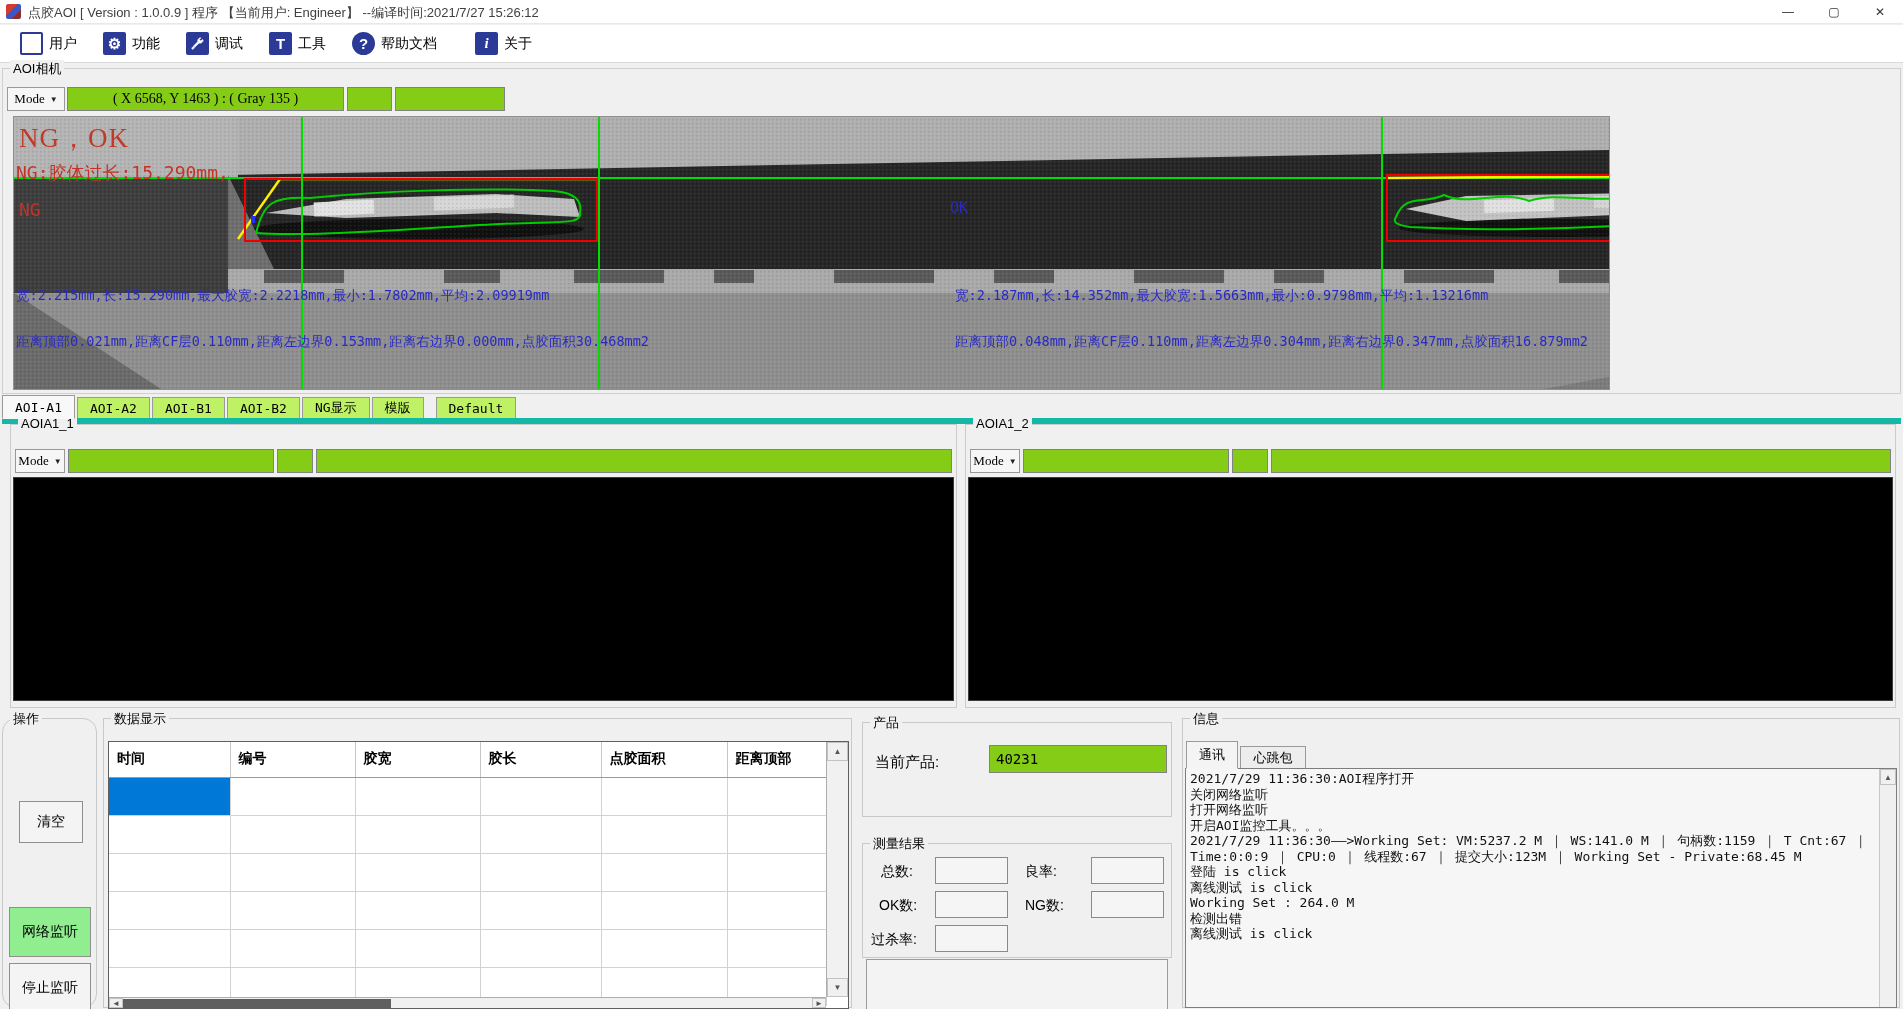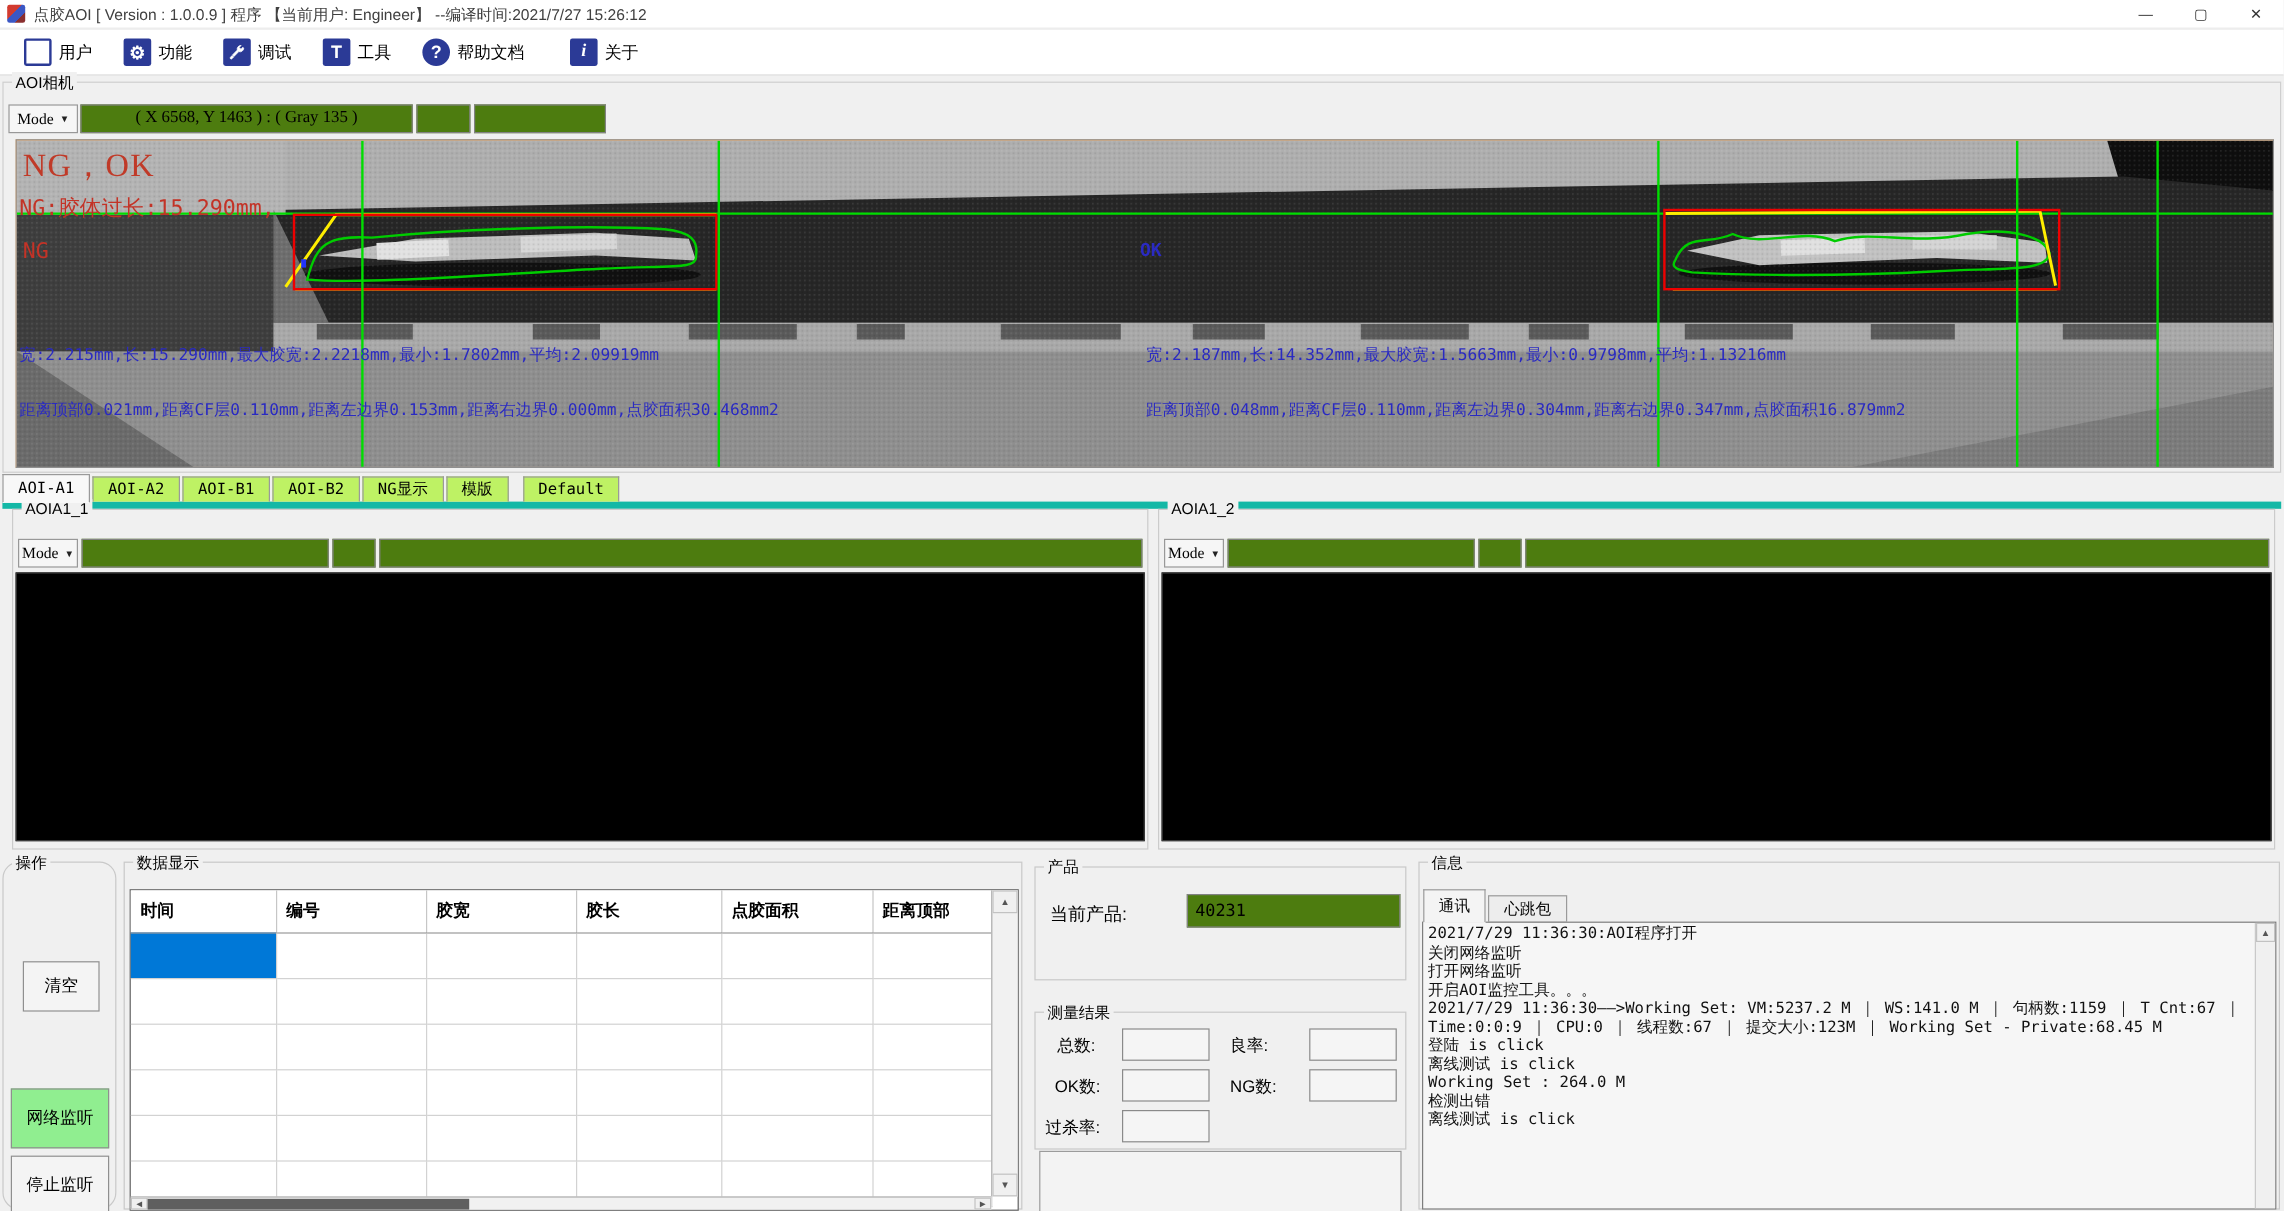--- a/index.html
+++ b/index.html
@@ -25,26 +25,26 @@
   .tlabel { font-size:14px; }
 
   
   .grp { position:absolute; border:1px solid #c9c9c9; }
   .glabel { position:absolute; top:-9px; left:7px; background:#f0f0f0; padding:0 3px; font-size:13px; white-space:nowrap; }
 
   
   .modebtn { position:absolute; height:24px; border:1px solid #989898; background:#f6f6f6; display:flex; align-items:center;
     justify-content:center; gap:5px; font-size:13px; font-family:"Liberation Serif",serif; }
   .modebtn .arr { font-size:8px; color:#222; }
-  .tb { position:absolute; height:24px; background:#4d7c0f; border:1px solid #828282; font-size:13px; }
+  .tb { position:absolute; height:24px; background:#84cc16; border:1px solid #828282; font-size:13px; }
   .tb.center { display:flex; align-items:center; justify-content:center; font-family:"Liberation Serif",serif; font-size:14px; }
 
   
   #cam-group { left:2px; top:68px; width:1899px; height:326px; border-color:#cfcfcf; }
-  #cam-image { position:absolute; left:10px; top:47px; width:1882px; height:274px; background:#fdba74; overflow:hidden; border:1px solid #8f8f8f; }
+  #cam-image { position:absolute; left:10px; top:47px; width:1597px; height:274px; background:#7dd3fc; overflow:hidden; border:1px solid #8f8f8f; }
   #cam-image svg { position:absolute; left:0; top:0; }
   .ovtext { position:absolute; white-space:nowrap; }
   .red-big { font-family:"Liberation Serif",serif; font-size:27px; color:#c03a28; letter-spacing:1px; }
   .red-med { font-family:"DejaVu Sans Mono",monospace; font-size:18px; color:#c33327; }
   .blue-meas { font-family:"DejaVu Sans Mono",monospace; font-size:13.5px; color:#2a2ac2; }
 
   
   #view-tabs { position:absolute; left:2px; top:400px; width:1899px; height:24px; display:flex; align-items:flex-end; border-bottom:6px solid #14b8a6; }
   .vtab { height:21px; padding:0 12px; display:flex; align-items:center; background:#bef264; border:1px solid #9a9a9a;
     border-bottom:none; margin-right:2px; font-family:"DejaVu Sans Mono",monospace; font-size:13px; }
@@ -204,21 +204,21 @@
       <line x1="288" y1="0" x2="288" y2="274" stroke="#00dd00" stroke-width="2"></line>
       <line x1="585" y1="0" x2="585" y2="274" stroke="#00dd00" stroke-width="2"></line>
       <line x1="1368" y1="0" x2="1368" y2="274" stroke="#00dd00" stroke-width="2"></line>
       <line x1="1667" y1="0" x2="1667" y2="274" stroke="#00dd00" stroke-width="2"></line>
       <line x1="1784" y1="0" x2="1784" y2="274" stroke="#00dd00" stroke-width="2"></line>
     </svg>
 
     <div class="ovtext red-big" style="left:5px; top:3px;">NG，OK</div>
     <div class="ovtext red-med" style="left:2px; top:44px;">NG:胶体过长:15.290mm,</div>
     <div class="ovtext red-med" style="left:5px; top:82px;">NG</div>
-    <div class="ovtext blue-meas" style="left:936px; top:82px; font-weight:bold; font-size:15px;">OK</div>
+    <div class="ovtext blue-meas" style="left:936px; top:82px; font-weight:normal; font-size:15px;">OK</div>
     <div class="ovtext blue-meas" style="left:2px; top:170px;">宽:2.215mm,长:15.290mm,最大胶宽:2.2218mm,最小:1.7802mm,平均:2.09919mm</div>
     <div class="ovtext blue-meas" style="left:2px; top:216px;">距离顶部0.021mm,距离CF层0.110mm,距离左边界0.153mm,距离右边界0.000mm,点胶面积30.468mm2</div>
     <div class="ovtext blue-meas" style="left:941px; top:170px;">宽:2.187mm,长:14.352mm,最大胶宽:1.5663mm,最小:0.9798mm,平均:1.13216mm</div>
     <div class="ovtext blue-meas" style="left:941px; top:216px;">距离顶部0.048mm,距离CF层0.110mm,距离左边界0.304mm,距离右边界0.347mm,点胶面积16.879mm2</div>
   </div>
 </div>
 
 <div id="view-tabs">
   <div class="vtab active">AOI-A1</div>
   <div class="vtab">AOI-A2</div>

